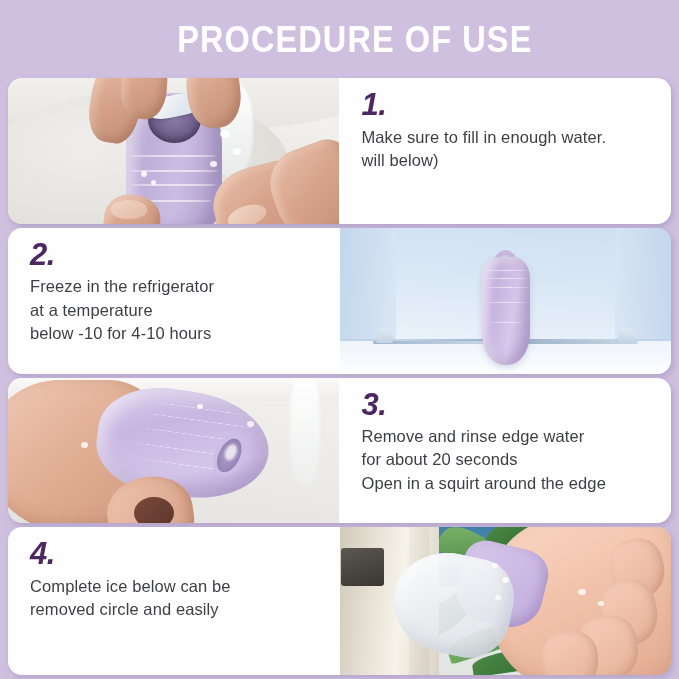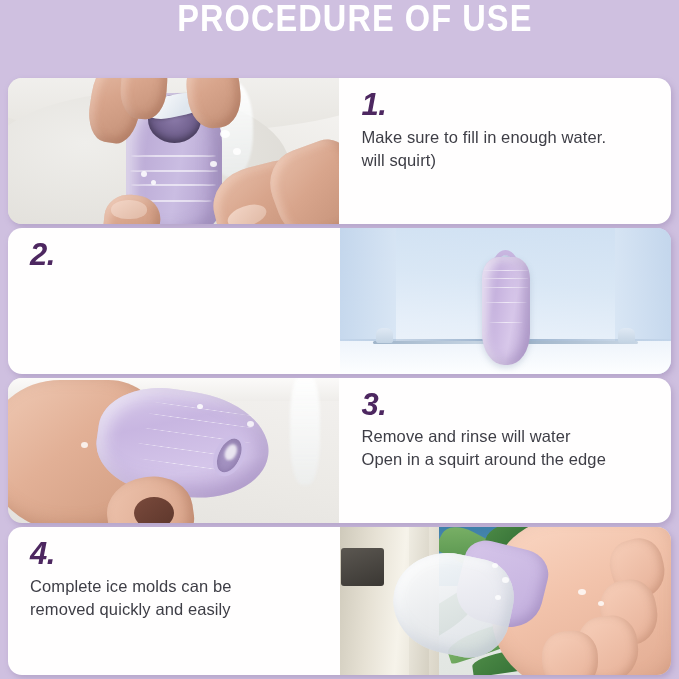--- a/index.html
+++ b/index.html
@@ -12,20 +12,21 @@
 
   body {
     background:#cfc0e0;
     position:relative;
   }
 
   
   .title-bar{
     height:78px;
     display:flex;
+    align-items:center;
     justify-content:center;
     padding-left:30px;
   }
   .title{
     color:#ffffff;
     font-size:37px;
     font-weight:bold;
     letter-spacing:1.2px;
     transform:scaleX(0.88);
     font-family:"Liberation Sans", sans-serif;
@@ -389,29 +390,34 @@
       <div class="drop" style="left:68%;top:48%;width:8px;height:7px;"></div>
       <div class="drop" style="left:61%;top:57%;width:7px;height:6px;"></div>
       <div class="drop" style="left:40%;top:64%;width:6px;height:6px;"></div>
       <div class="drop" style="left:43%;top:70%;width:5px;height:5px;"></div>
     </div>
 
     <div class="cell right textpanel">
       <div class="step-num">1.</div>
       <div class="step-lines">
         <div class="step-line">Make sure to fill in enough water.</div>
-        <div class="step-line">will squirt)</div>
+        <div class="step-line">will below)</div>
       </div>
     </div>
   </div>
 
   <div class="row">
 
     <div class="cell left textpanel">
       <div class="step-num">2.</div>
+      <div class="step-lines">
+        <div class="step-line">Freeze in the refrigerator</div>
+        <div class="step-line">at a temperature</div>
+        <div class="step-line">below -10 for 4-10 hours</div>
+      </div>
     </div>
 
     <div class="cell right ph2">
       <div class="fwall-l"></div>
       <div class="fwall-r"></div>
       <div class="shelfline"></div>
       <div class="floor"></div>
       <div class="rail" style="left:10%;width:34%;"></div>
       <div class="rail" style="right:10%;width:34%;"></div>
       <div class="clip" style="left:11%;"></div>
@@ -449,33 +455,34 @@
       <div class="ring"></div>
 
       <div class="drop" style="left:22%;top:44%;width:7px;height:6px;background:rgba(255,255,255,.8);position:absolute;border-radius:50%;"></div>
       <div class="drop" style="left:57%;top:18%;width:6px;height:5px;background:rgba(255,255,255,.85);position:absolute;border-radius:50%;"></div>
       <div class="drop" style="left:72%;top:30%;width:7px;height:6px;background:rgba(255,255,255,.8);position:absolute;border-radius:50%;"></div>
     </div>
 
     <div class="cell right textpanel">
       <div class="step-num">3.</div>
       <div class="step-lines">
-        <div class="step-line">Remove and rinse will water</div>
+        <div class="step-line">Remove and rinse edge water</div>
+        <div class="step-line">for about 20 seconds</div>
         <div class="step-line">Open in a squirt around the edge</div>
       </div>
     </div>
   </div>
 
   <div class="row tall">
 
     <div class="cell left textpanel">
       <div class="step-num">4.</div>
       <div class="step-lines">
-        <div class="step-line">Complete ice molds can be</div>
-        <div class="step-line">removed quickly and easily</div>
+        <div class="step-line">Complete ice below can be</div>
+        <div class="step-line">removed circle and easily</div>
       </div>
     </div>
 
     <div class="cell right ph4">
       <div class="skyblue"></div>
       <div class="leaf light" style="left:30%;top:2%;width:16%;height:22%;transform:rotate(28deg);"></div>
       <div class="leaf" style="left:44%;top:-2%;width:14%;height:20%;transform:rotate(-12deg);"></div>
       <div class="leaf" style="left:20%;top:52%;width:22%;height:18%;transform:rotate(-32deg);"></div>
       <div class="leaf light" style="left:32%;top:68%;width:26%;height:16%;transform:rotate(-18deg);"></div>
       <div class="leaf" style="left:40%;top:84%;width:24%;height:14%;transform:rotate(-8deg);"></div>

